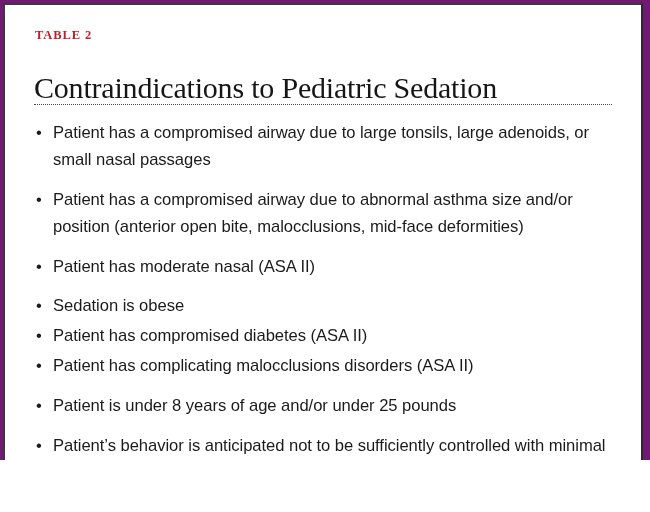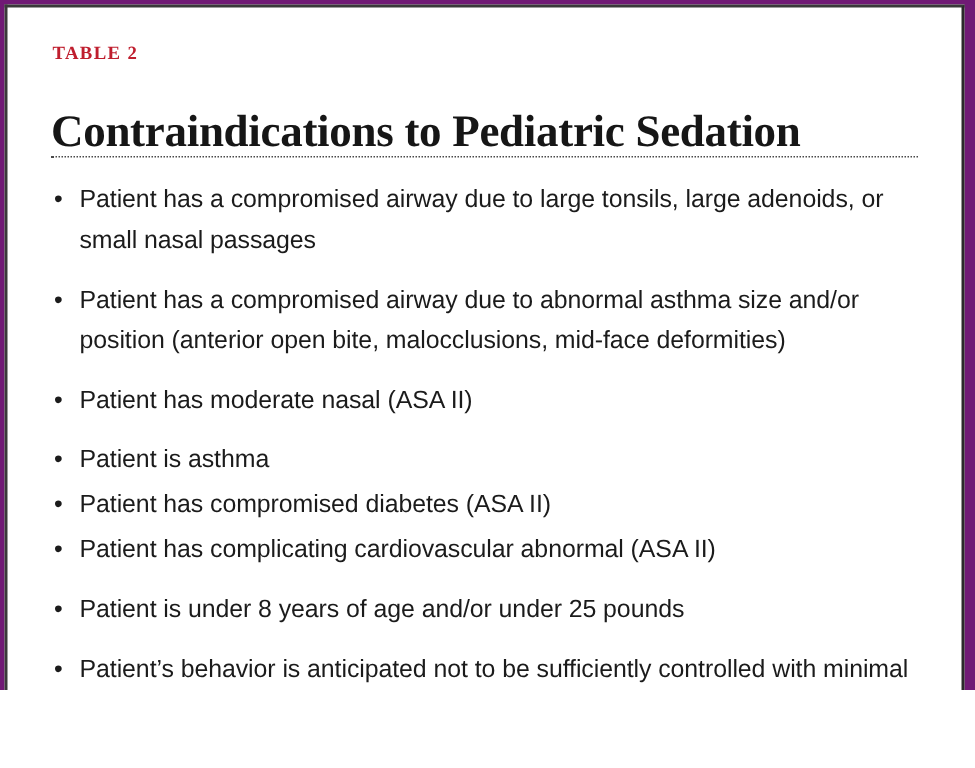--- a/index.html
+++ b/index.html
@@ -54,21 +54,21 @@
     letter-spacing: 0.9px;
     color: #bf1e2e;
     line-height: 1;
   }
 
   .table-title {
     position: absolute;
     left: 29px;
     top: 47px;
     font-family: "Liberation Serif", serif;
-    font-weight: bold;
+    font-weight: normal;
     font-size: 30px;
     letter-spacing: -0.2px;
     color: #161616;
     line-height: 1.08;
     white-space: nowrap;
   }
 
   
   .divider {
     position: absolute;
@@ -143,29 +143,29 @@
         <li class="bullet-item">
           <span class="bullet-dot">•</span>
           <span class="bullet-text">Patient has a compromised airway due to abnormal asthma size and/or position (anterior open bite, malocclusions, mid-face deformities)</span>
         </li>
         <li class="bullet-item">
           <span class="bullet-dot">•</span>
           <span class="bullet-text">Patient has moderate nasal (ASA II)</span>
         </li>
         <li class="bullet-item tight">
           <span class="bullet-dot">•</span>
-          <span class="bullet-text">Patient is asthma</span>
+          <span class="bullet-text">Sedation is obese</span>
         </li>
         <li class="bullet-item tight">
           <span class="bullet-dot">•</span>
           <span class="bullet-text">Patient has compromised diabetes (ASA II)</span>
         </li>
         <li class="bullet-item">
           <span class="bullet-dot">•</span>
-          <span class="bullet-text">Patient has complicating cardiovascular abnormal (ASA II)</span>
+          <span class="bullet-text">Patient has complicating malocclusions disorders (ASA II)</span>
         </li>
         <li class="bullet-item">
           <span class="bullet-dot">•</span>
           <span class="bullet-text">Patient is under 8 years of age and/or under 25 pounds</span>
         </li>
         <li class="bullet-item">
           <span class="bullet-dot">•</span>
           <span class="bullet-text">Patient’s behavior is anticipated not to be sufficiently controlled with minimal sedation and a under level of sedation is desired</span>
         </li>
       </ul>

